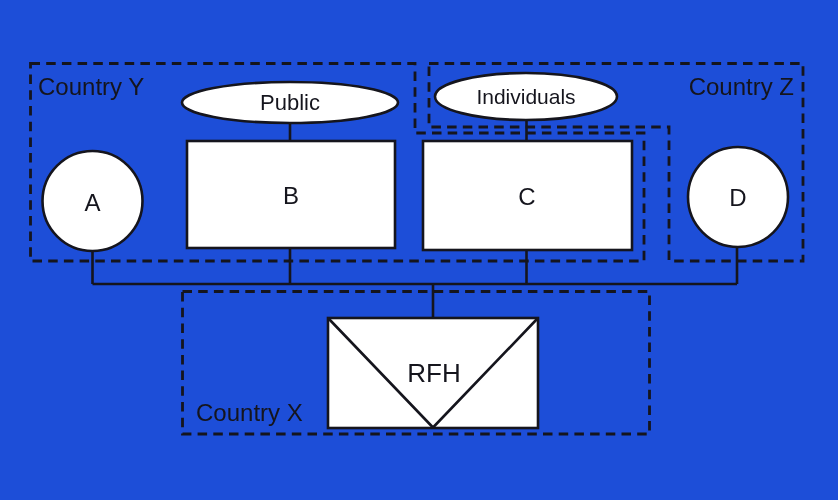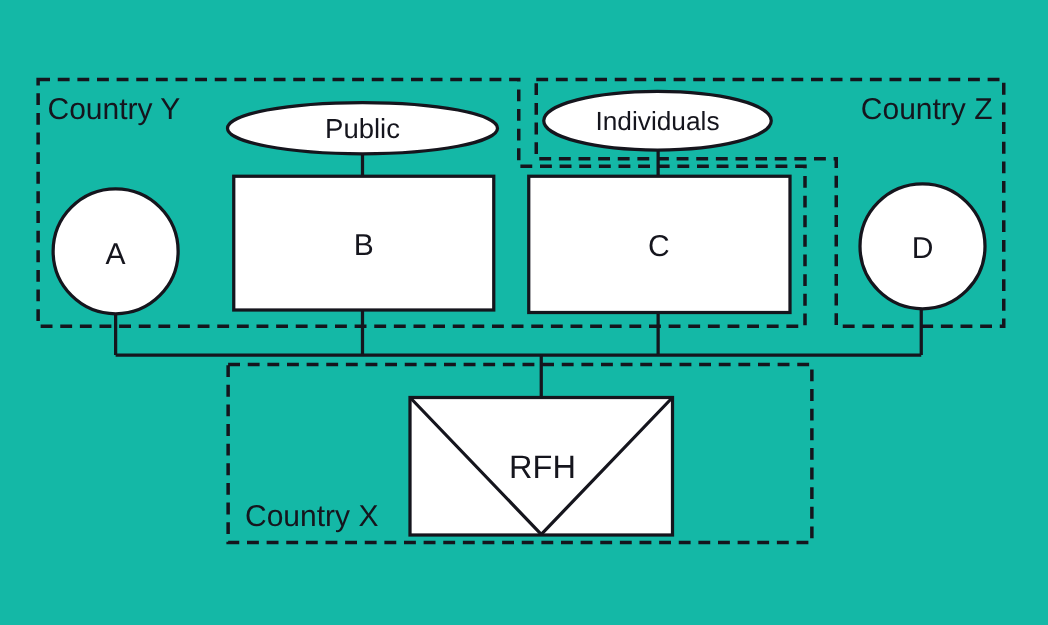--- a/index.html
+++ b/index.html
@@ -4,21 +4,21 @@
 <style>
   html, body {
     margin: 0;
     padding: 0;
     background: #ffffff;
   }
   #stage {
     position: relative;
     width: 838px;
     height: 500px;
-    background: #14b8a6;
+    background: #1d4ed8;
     overflow: hidden;
     font-family: "Liberation Sans", sans-serif;
     text-decoration: underline;
   }
   svg text {
     font-family: "Liberation Sans", sans-serif;
     fill: #15151d;
   }
   .country-label { font-size: 24px; }
   .node-label    { font-size: 24px; }

